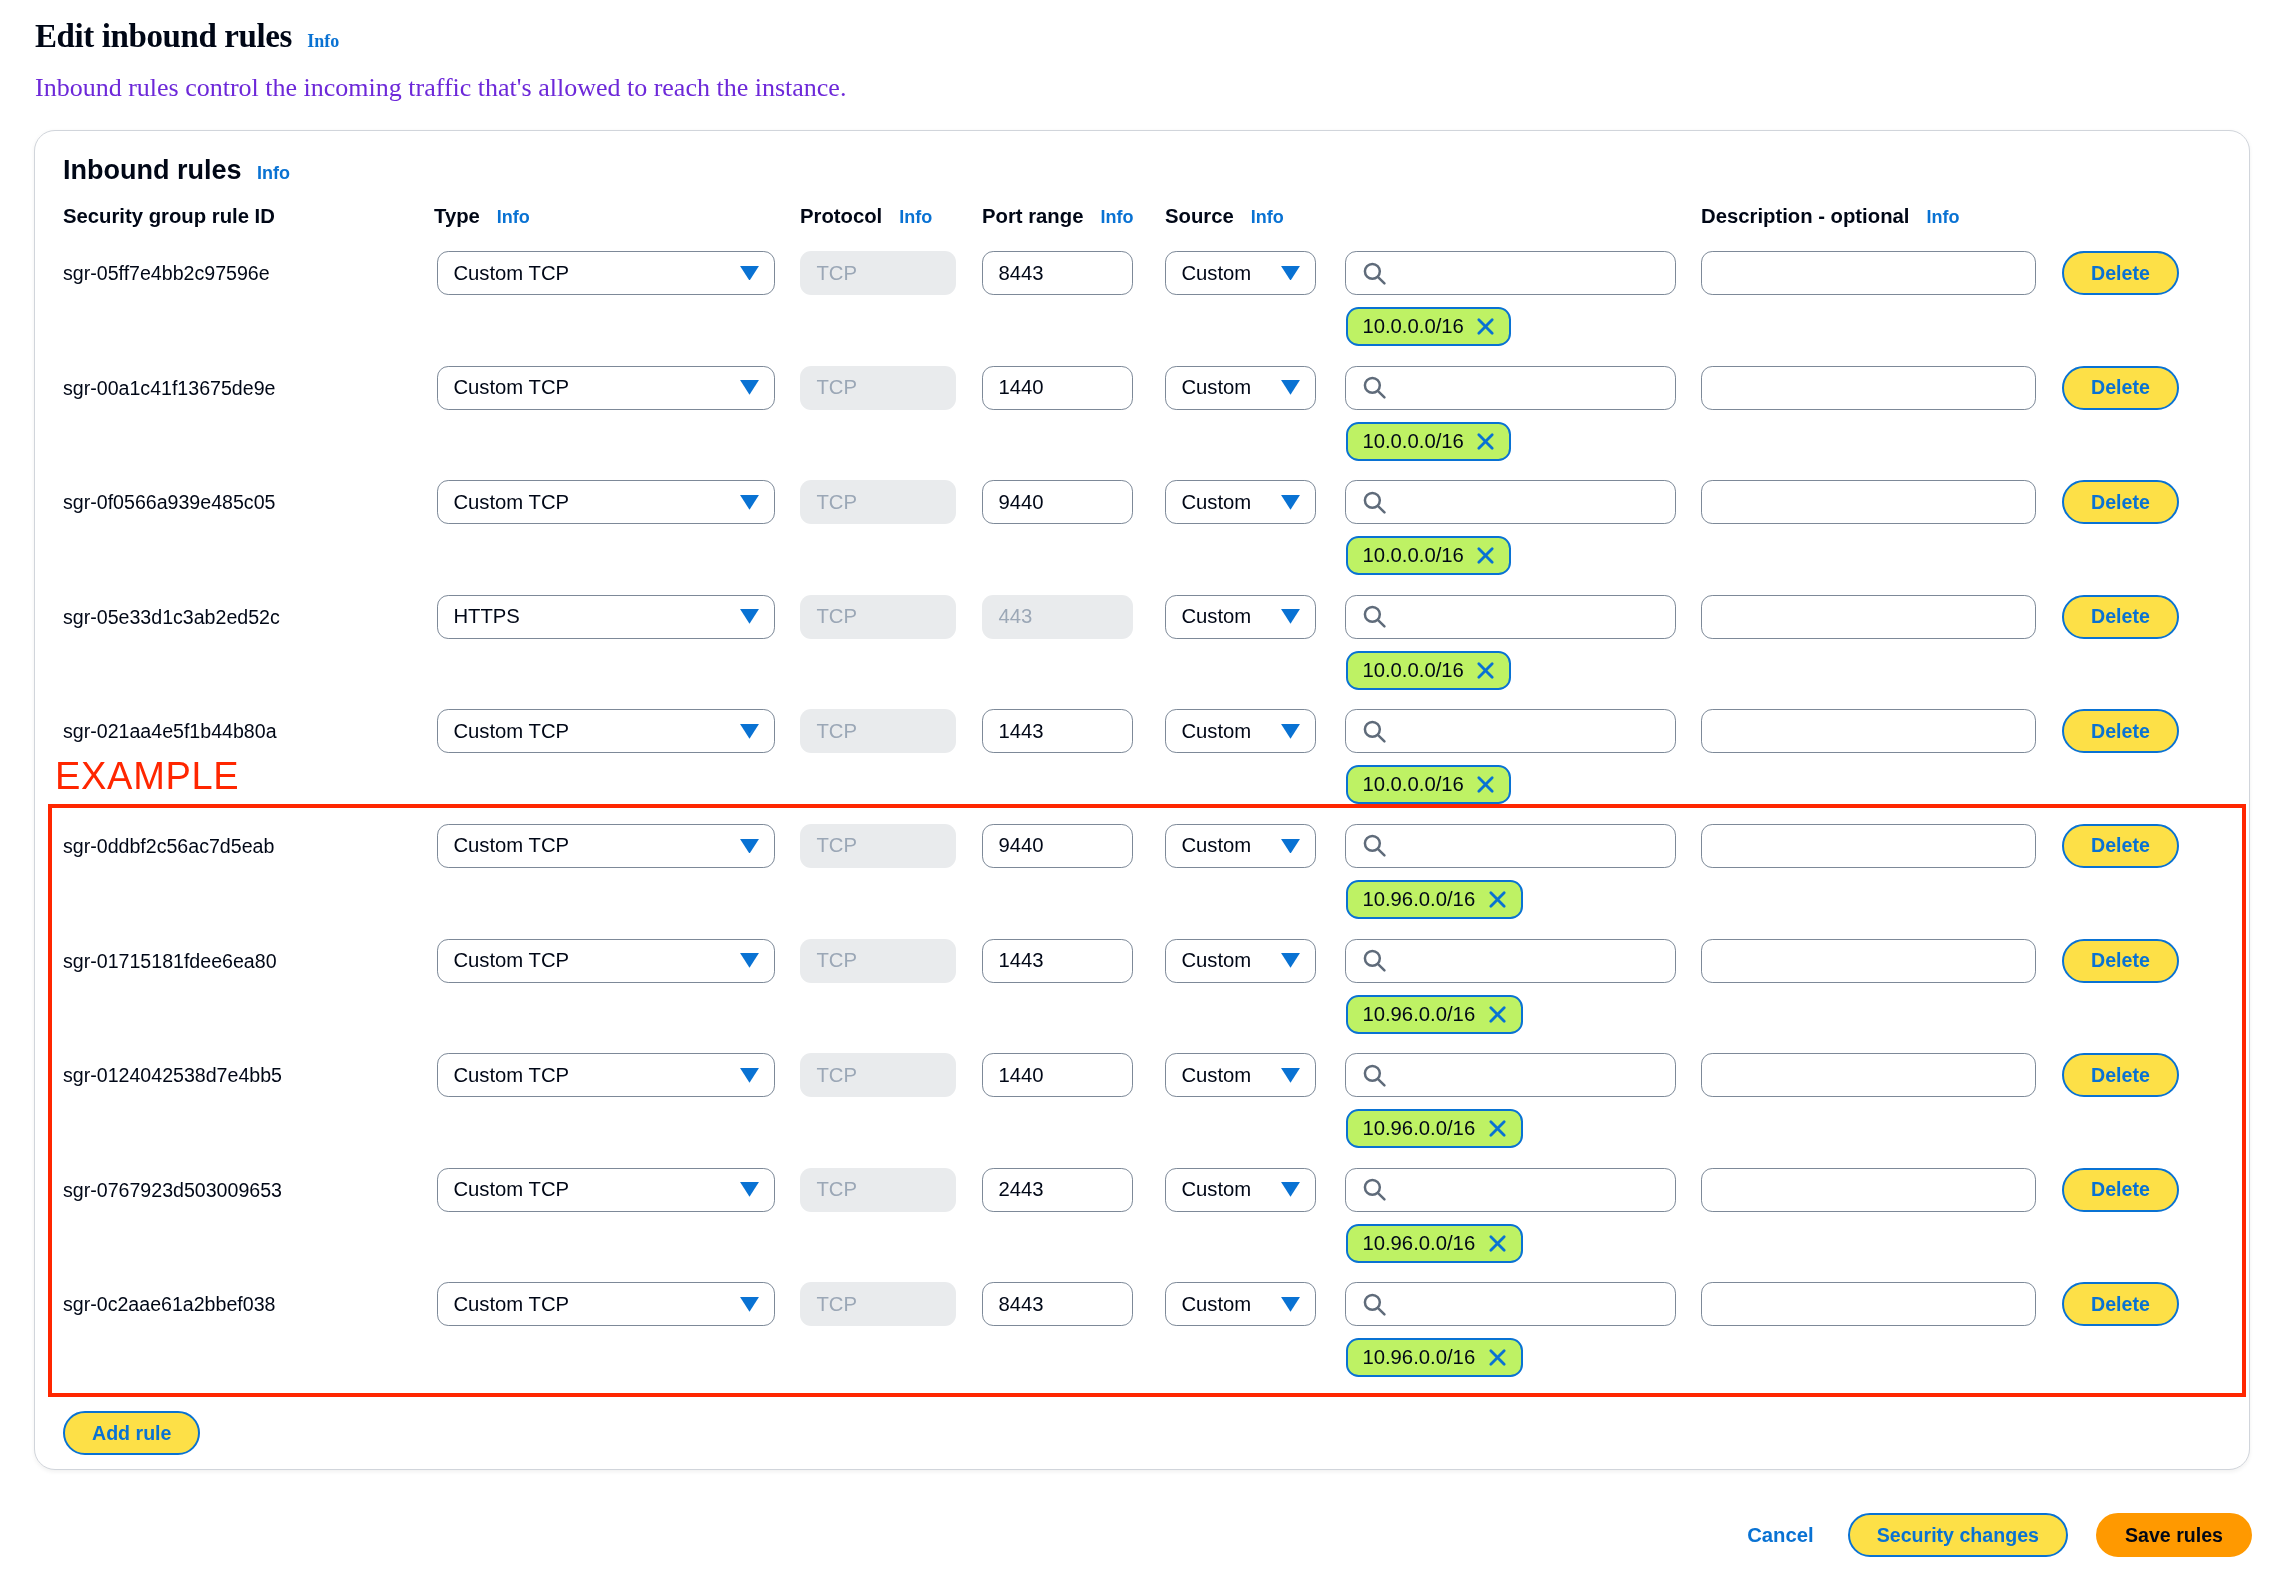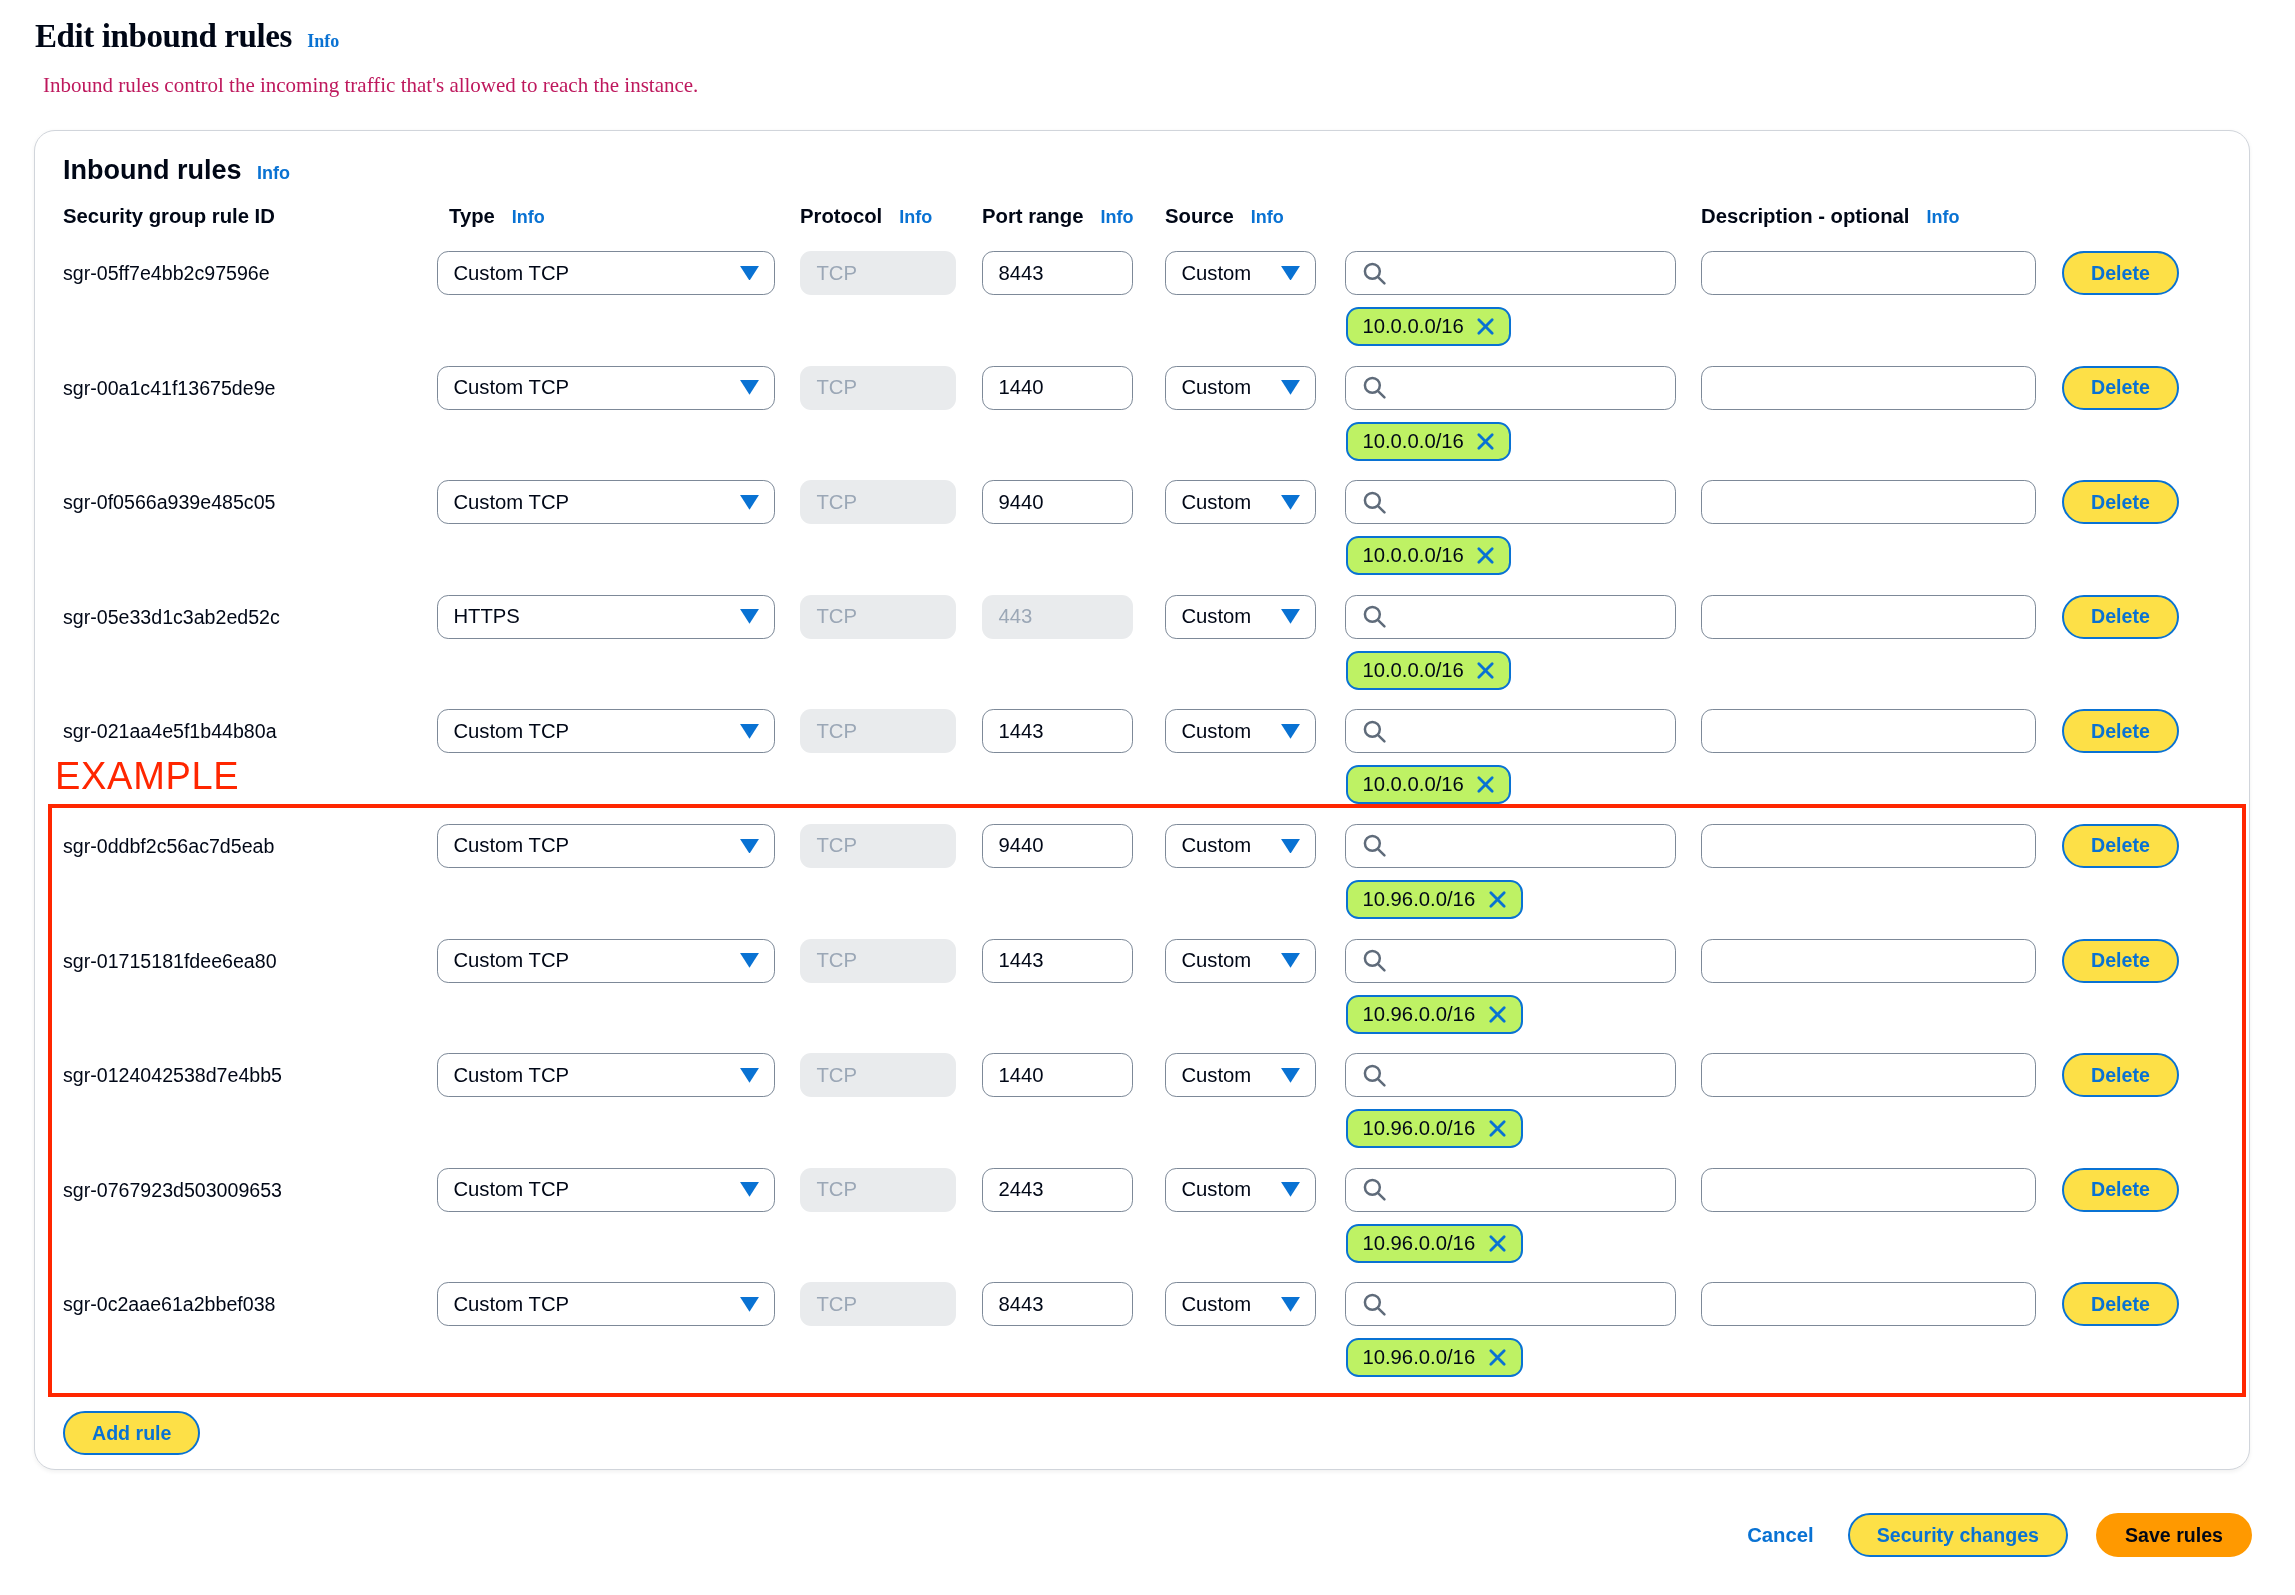--- a/index.html
+++ b/index.html
@@ -5,33 +5,33 @@
   html,body{margin:0;padding:0;background:#fff;}
   .screen{
     position:relative; width:2295px; height:1595px; overflow:hidden;
     font-family:"Liberation Sans", sans-serif; color:#000716; background:#fff;
   }
   
   .page-head{position:absolute; left:35px; top:18px;font-family:Liberation Serif, serif;}
   .page-title-line{display:flex; align-items:baseline; gap:15.4px;}
   .page-title{font-size:33px; font-weight:700; letter-spacing:-0.4px;}
   .info-link{color:#0972d3; font-size:18px; font-weight:700; cursor:pointer; text-decoration:none;}
-  .page-subtitle{margin-top:18px; font-size:21px; color:#be185d;margin-left:8px;}
+  .page-subtitle{margin-top:18px; font-size:26px; color:#6d28d9;}
   
   .panel{
     position:absolute; left:34px; top:130px; width:2214px; height:1338px;
     background:#fff; border:1.4px solid #d1d5db; border-radius:21px;
     box-shadow:0 1.4px 4.2px rgba(0,7,22,.06);
   }
   .panel-title-line{position:absolute; left:28px; top:24px; display:flex; align-items:baseline; gap:15.4px;}
   .panel-title{font-size:27px; font-weight:700;}
   
   .col-heads{position:absolute; left:28px; top:74px; width:2157px; height:31px;}
   .col-head{position:absolute; top:0; display:flex; align-items:baseline; gap:17px; font-size:20.3px; font-weight:700; white-space:nowrap;}
-  .ch-id{left:0;} .ch-type{left:386px;} .ch-proto{left:737px;} .ch-port{left:919px;} .ch-source{left:1102px;} .ch-desc{left:1638px;}
+  .ch-id{left:0;} .ch-type{left:371px;} .ch-proto{left:737px;} .ch-port{left:919px;} .ch-source{left:1102px;} .ch-desc{left:1638px;}
   
   .rows{position:absolute; left:28px; top:120px; width:2157px;}
   .rule-row{position:relative; height:95px; margin-bottom:19.6px;}
   .cell{position:absolute; top:0;}
   .c-id{left:0; width:364px; line-height:44px; font-size:19.6px; color:#000716; white-space:nowrap;}
   .c-type{left:374px; width:338px;text-align:center;}
   .c-proto{left:737px; width:156px;}
   .c-port{left:919px; width:151px;}
   .c-source{left:1102px; width:151px;}
   .c-search{left:1282px; width:331px;}

